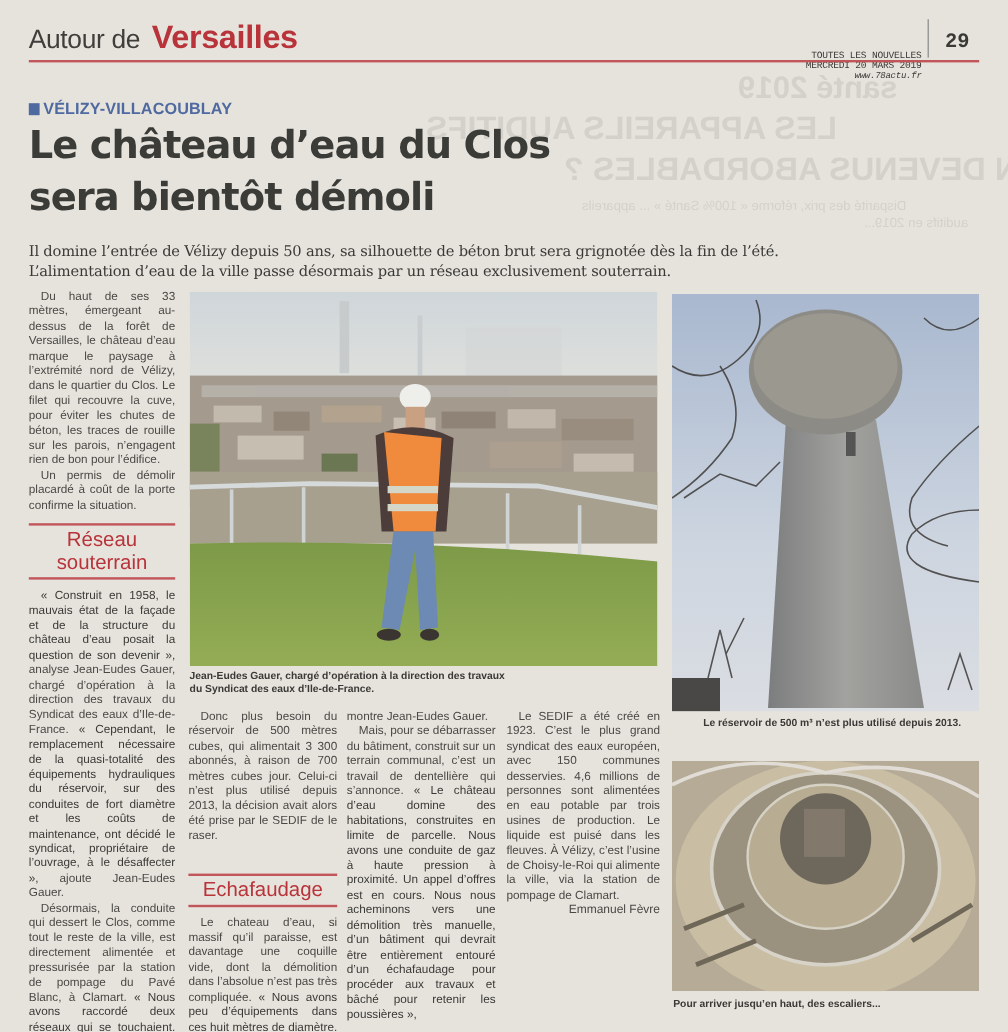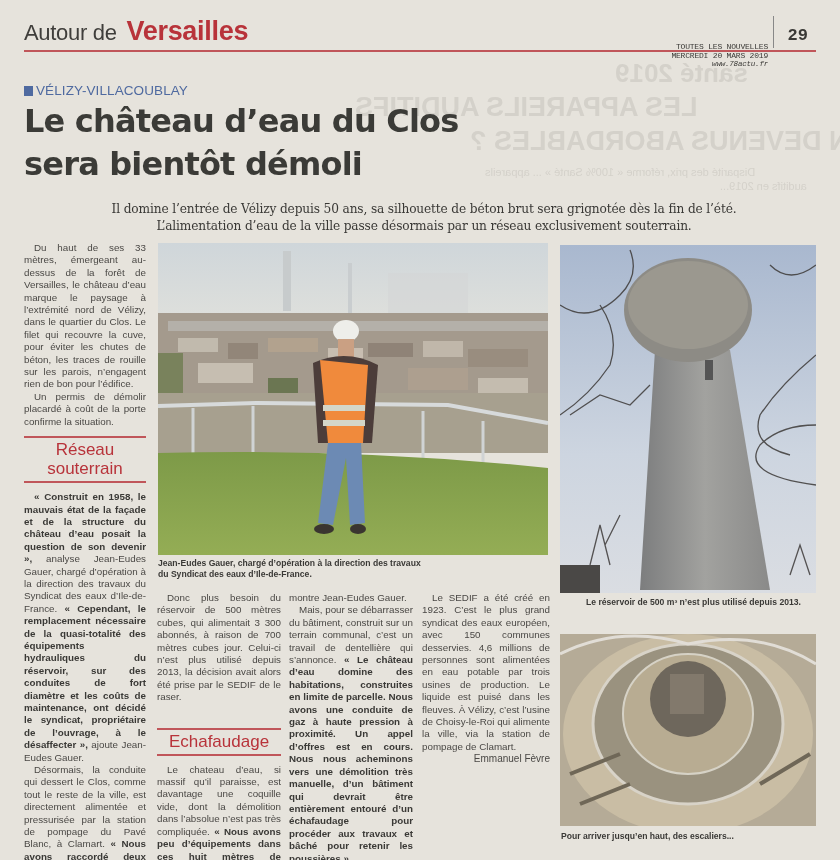--- a/index.html
+++ b/index.html
@@ -18,32 +18,32 @@
   .masthead .rule { position: absolute; left: 0; top: 38px; width: 792px; height: 2px; background: #c0565a; }
   .masthead .meta { position: absolute; right: 26px; top: 7px; text-align: right; font-family: Liberation Mono, monospace; font-size: 8px; line-height: 8.5px; color: #3a3936; letter-spacing: -0.2px; margin-top: 24px; }
   .masthead .meta .url { font-style: italic; font-size: 7.5px; }
   .masthead .vsep { position: absolute; right: 20px; top: 4px; width: 1px; height: 32px; background: #888; }
   .masthead .pagenum { position: absolute; right: -14px; top: 14px; font-family: Liberation Mono, monospace; font-weight: bold; font-size: 17px; color: #3a3936; text-align: right; }
 
   
   .ghost { position: absolute; color: #d4d1ca; font-family: "Liberation Sans", sans-serif; font-weight: bold; transform: scaleX(-1); white-space: nowrap; }
 
   
-  .kicker { position: absolute; left: 24px; top: 83px; font-family: "Liberation Sans", sans-serif; font-weight: normal; font-size: 13.5px; color: #4f6aa0; letter-spacing: 0.1px; }
+  .kicker { position: absolute; left: 24px; top: 83px; font-family: "Liberation Sans", sans-serif; font-weight: bold; font-size: 13.5px; color: #4f6aa0; letter-spacing: 0.1px; }
   .kicker .sq { display: inline-block; width: 9px; height: 10px; background: #4f6aa0; margin-right: 3px; vertical-align: -1px; }
   .headline { position: absolute; left: 24px; top: 100px; font-family: "DejaVu Sans", sans-serif; font-weight: bold; font-size: 32px; line-height: 43px; color: #3b3b37; letter-spacing: -0.8px; }
   .headline div { white-space: nowrap; }
   .standfirst { position: absolute; left: 24px; top: 201px; width: 800px; font-family: "DejaVu Serif", serif; font-size: 12.2px; line-height: 17px; color: #3a3936; letter-spacing: -0.15px; }
-  .standfirst div { white-space: nowrap; text-align: center; }
+  .standfirst div { white-space: nowrap; }
 
   
   .col { position: absolute; font-family: "Liberation Sans", sans-serif; font-size: 9.8px; line-height: 12.4px; color: #4a4845; text-align: justify; }
   .col p { margin: 0; text-indent: 10px; }
   .col p.noindent { text-indent: 0; }
-  .col .bold { font-weight: bold; color: #3a3936; margin-top: 28px; }
+  .col .bold { font-weight: normal; color: #3a3936; margin-top: 28px; }
   .subhead { text-align: center; color: #b8333a; font-family: "Liberation Sans", sans-serif; font-size: 17px; line-height: 19px; border-top: 2px solid #c0565a; border-bottom: 2px solid #c0565a; padding: 2px 0 3px; margin: 8px 0 8px; }
   .signature { text-align: right; font-size: 10px; }
 
   
   .photo { position: absolute; overflow: hidden; }
   .caption { position: absolute; font-family: "Liberation Sans", sans-serif; font-weight: bold; font-size: 8.6px; line-height: 11px; color: #3a3936; }
 </style>
 </head>
 <body>
 

